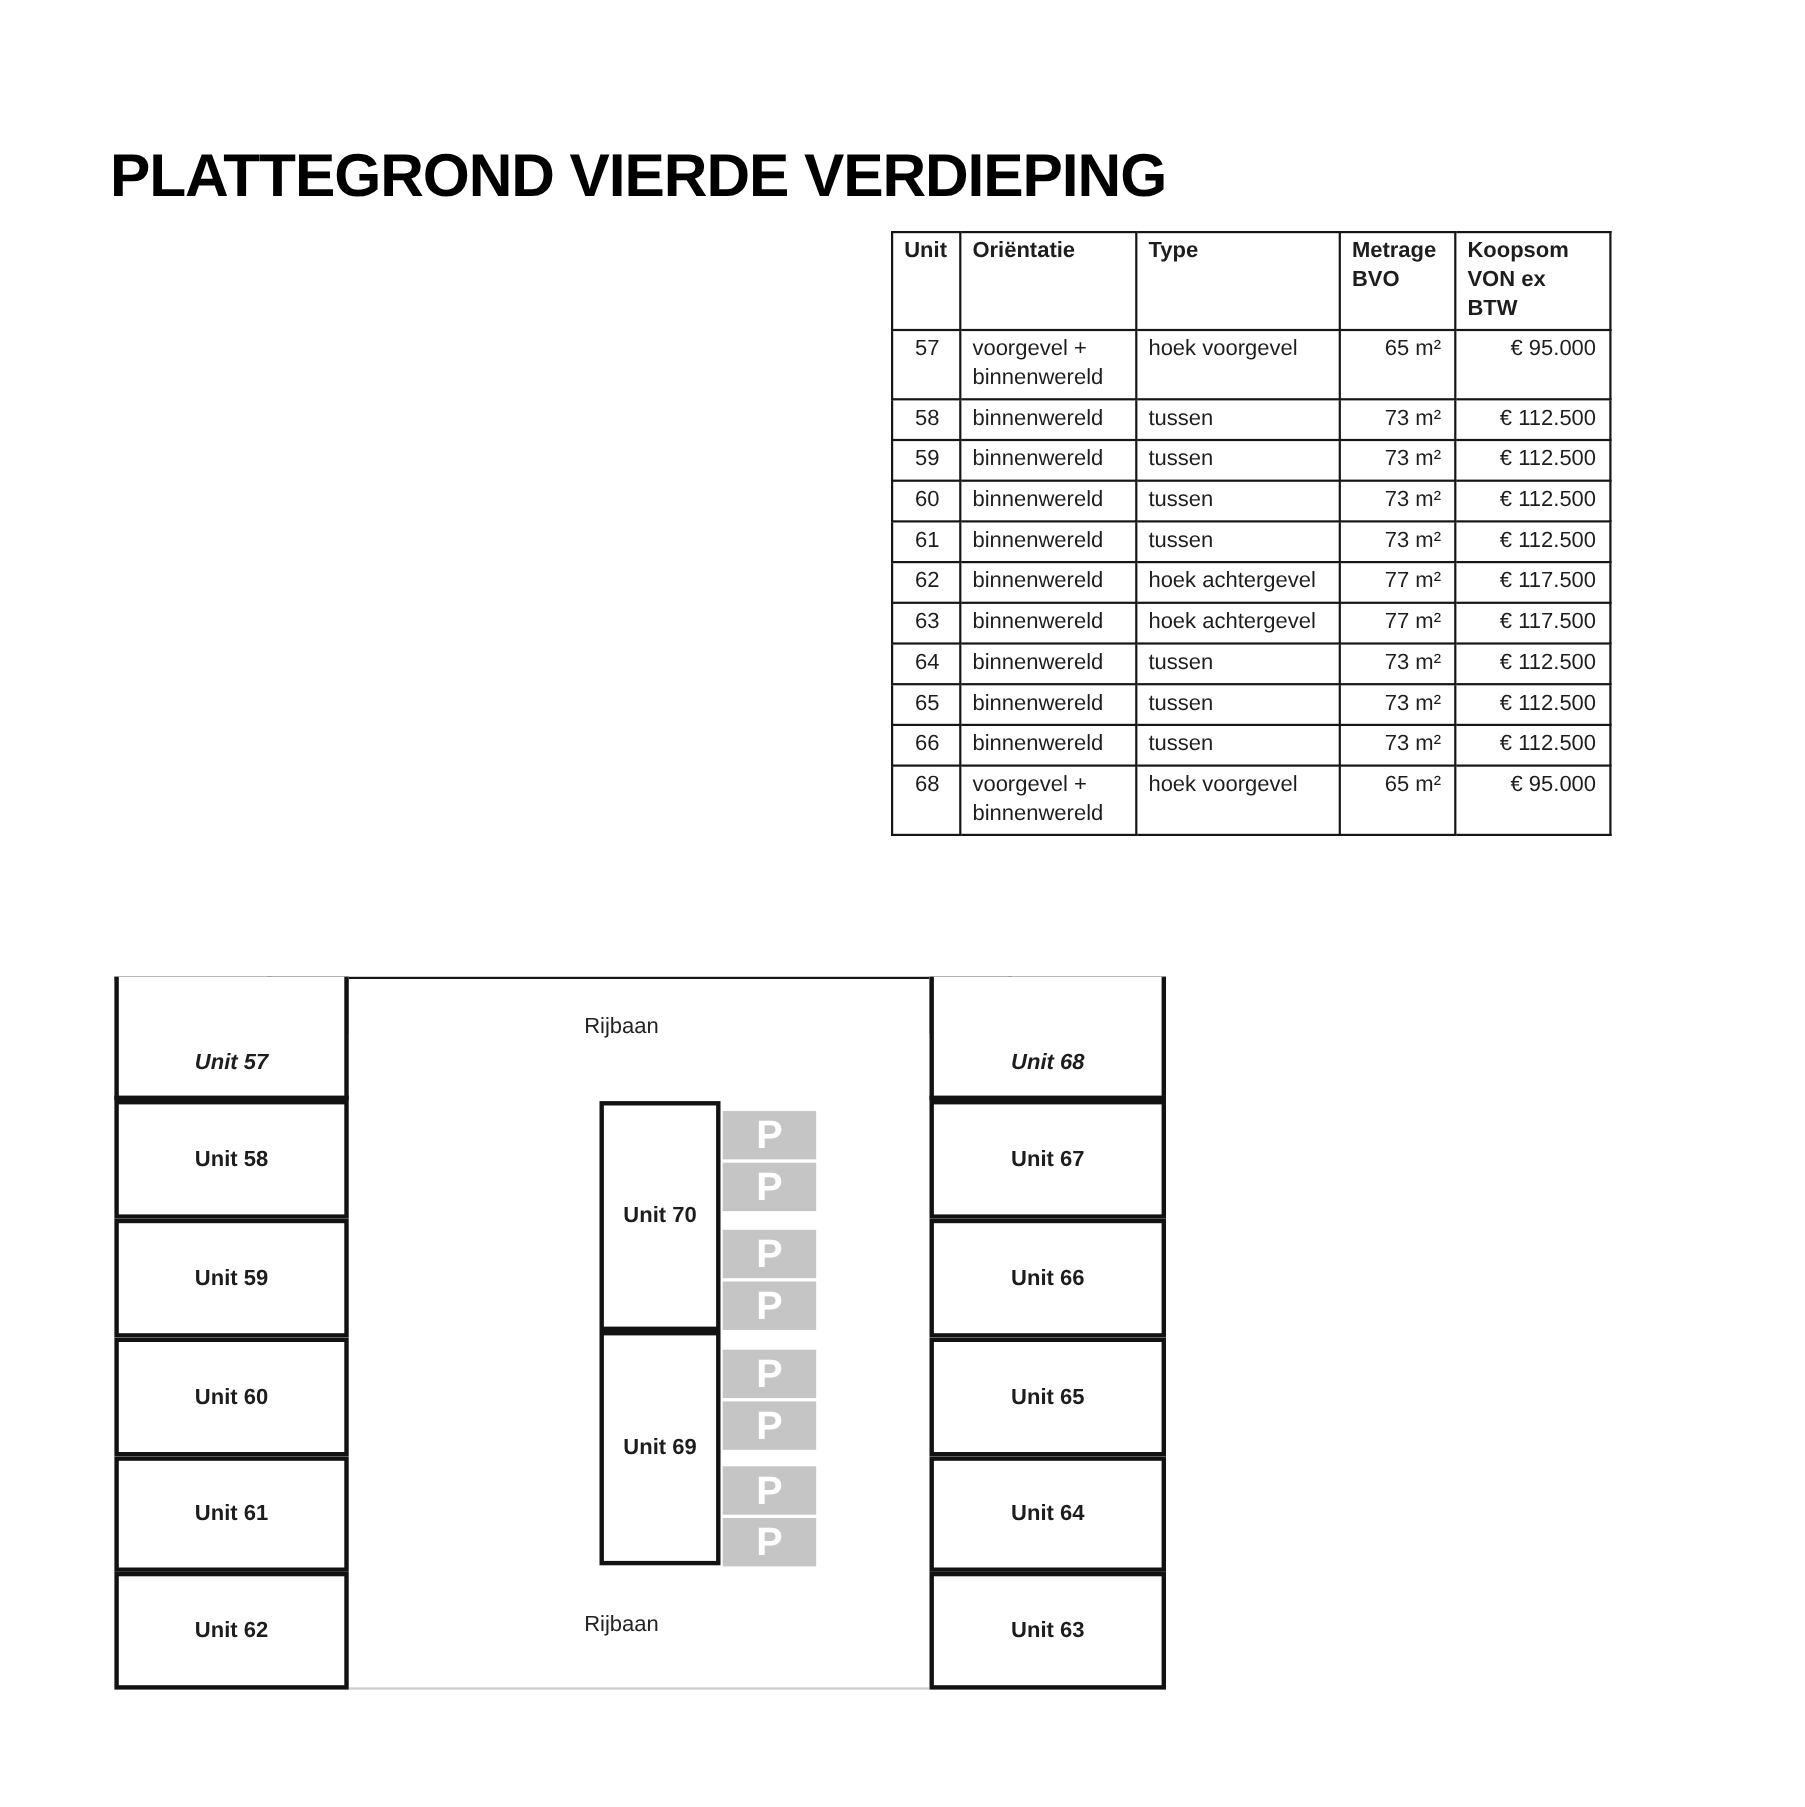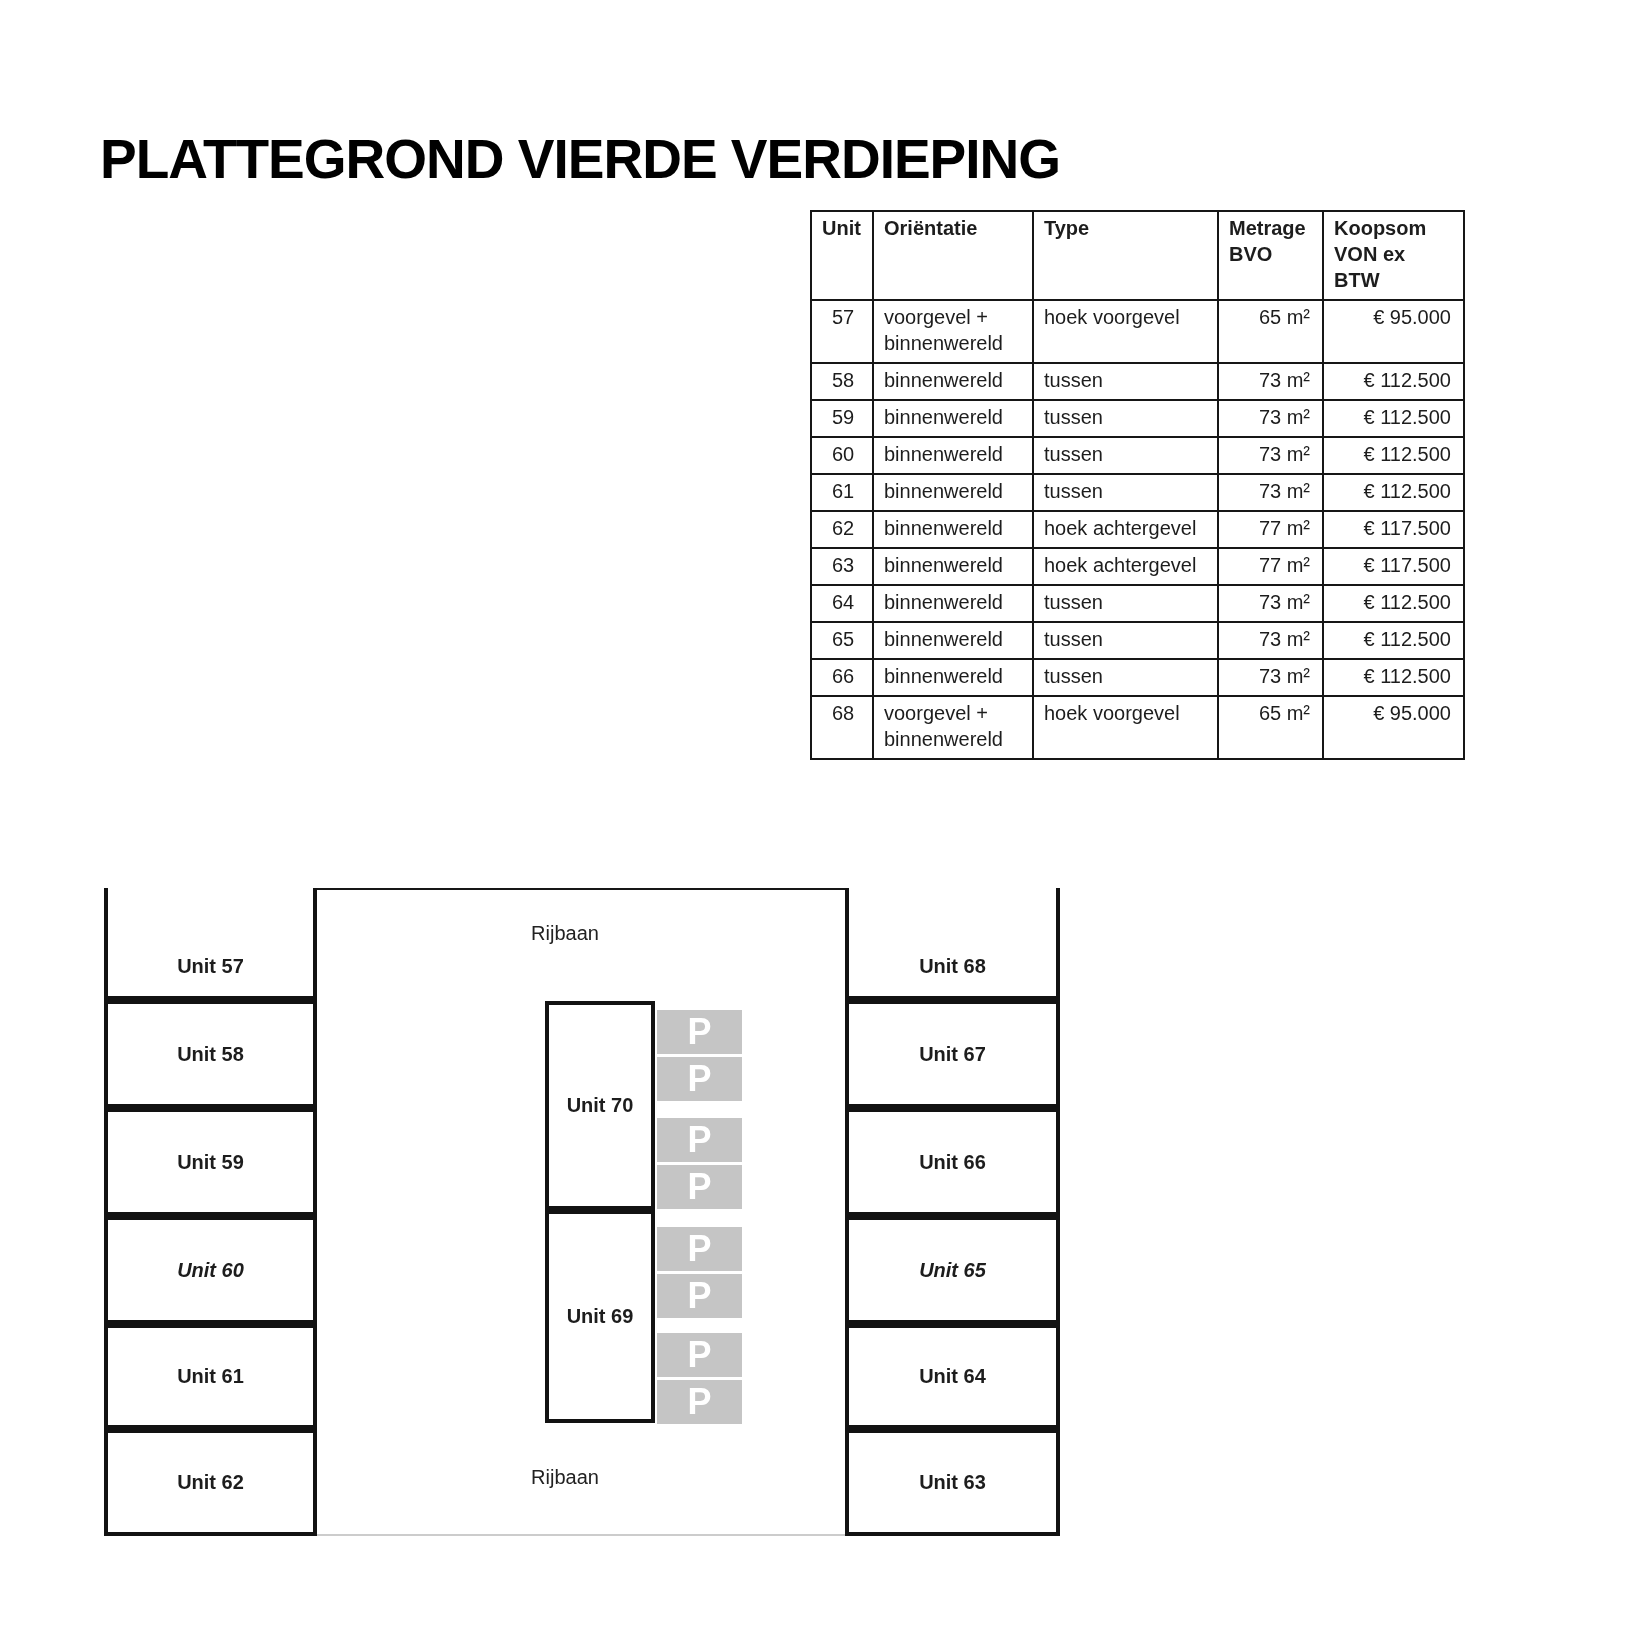--- a/index.html
+++ b/index.html
@@ -63,30 +63,30 @@
     width: 528px; height: 2px; background: #cccccc;
   }
   .unit-box {
     position: absolute;
     border: 4px solid #121212;
     background: #fff;
     display: flex; align-items: center; justify-content: center;
     font-weight: 700; font-size: 20px; color: #1d1d1d;
   }
   .no-top { border-top: none; }
-  .offset-label { padding-top: 48px; }
+  .offset-label { padding-top: 48px; font-style: italic; }
 
   
   .colL { left: 104px; width: 213px; }
   
   .colR { left: 845px; width: 215px; }
   .row1 { top: 888px;  height: 112px; }
   .row2 { top: 1000px; height: 108px; }
   .row3 { top: 1108px; height: 108px; }
-  .row4 { top: 1216px; height: 108px; font-style: italic; }
+  .row4 { top: 1216px; height: 108px; }
   .row5 { top: 1324px; height: 105px; }
   .row6 { top: 1429px; height: 107px; }
 
   
   .colM { left: 545px; width: 110px; }
   .rowM1 { top: 1001px; height: 209px; }
   .rowM2 { top: 1210px; height: 213px; }
 
   .thick-seg { position: absolute; height: 4px; background: #121212; }
   .seg-left  { left: 104px; top: 888px; width: 143px; }

